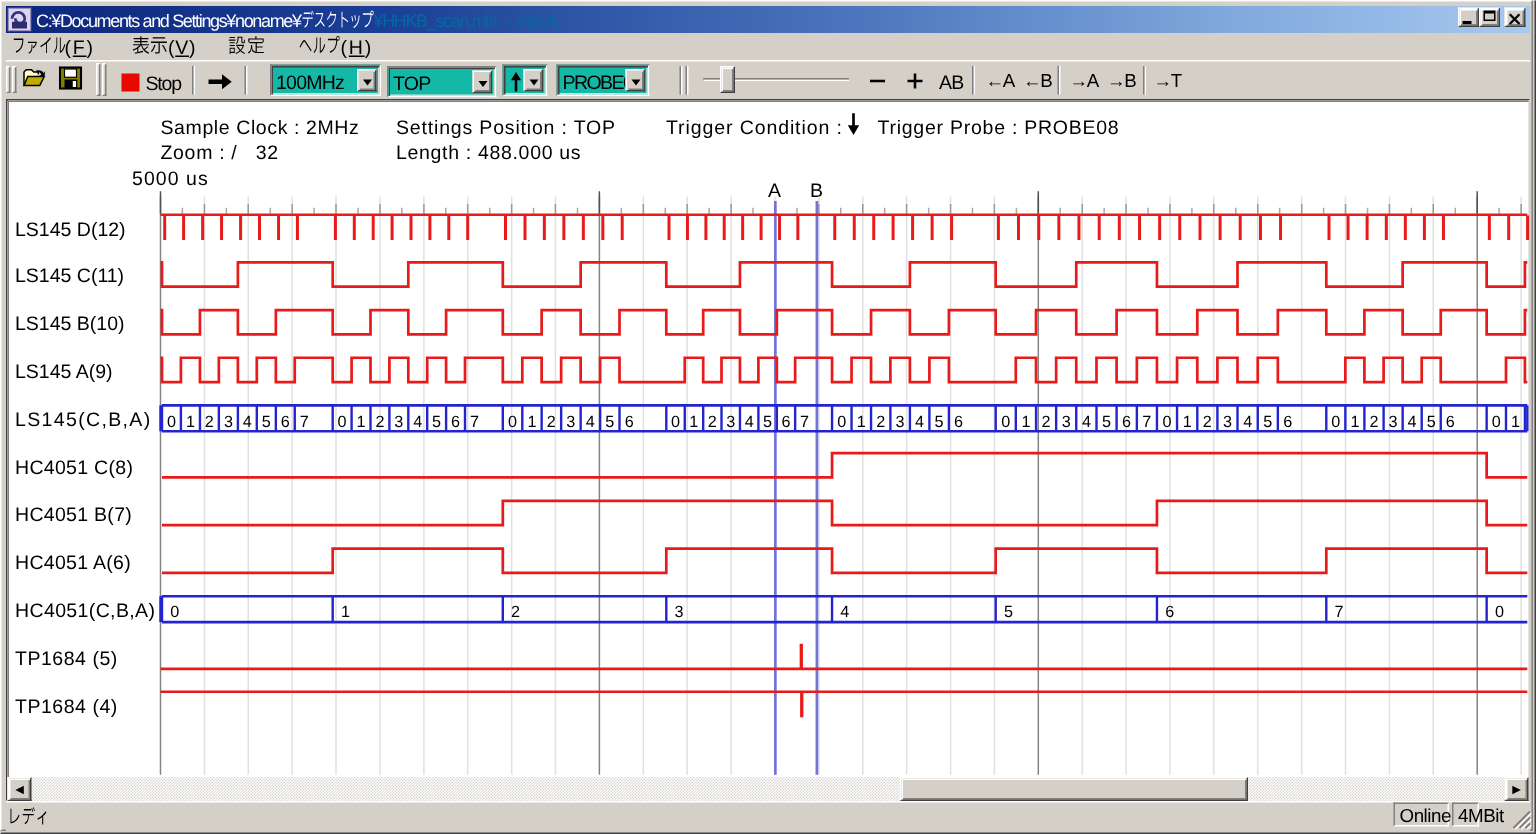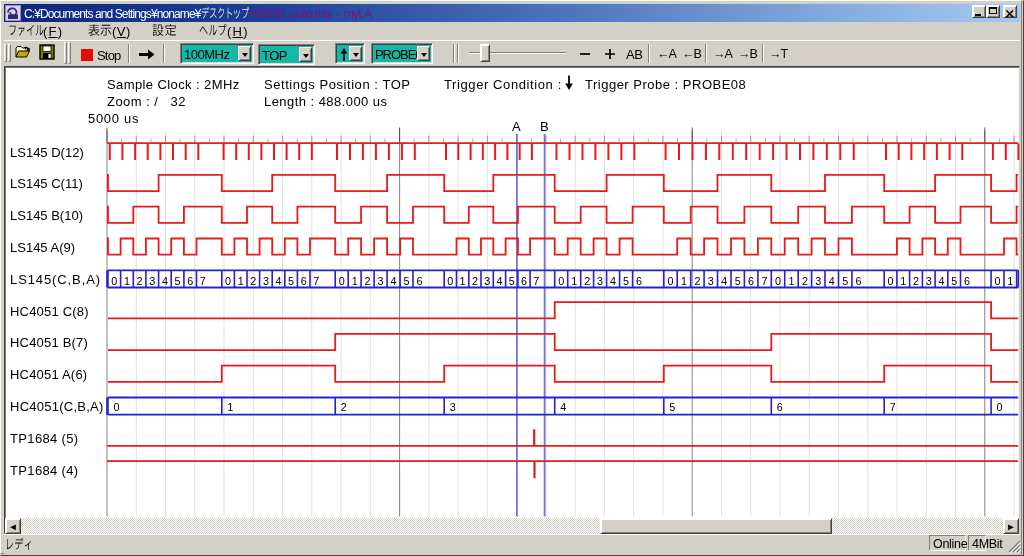--- a/index.html
+++ b/index.html
@@ -17,21 +17,21 @@
 <div class="abs" style="left:4px;top:4px;width:1016px;height:18px;background:linear-gradient(90deg,#0c267c 0%,#1b3f96 25%,#4a74bc 55%,#7fa8dc 80%,#a8c9f0 100%)"></div>
 <svg class="abs" style="left:5px;top:5px" width="16" height="16">
     <rect x="0.5" y="0.5" width="15" height="15" fill="#dcd4f0" stroke="#9890b8"></rect>
     <path d="M3 7.5 A4.2 4.2 0 1 1 11.5 7.5 A3 3 0 1 1 5.2 7.2" fill="none" stroke="#383080" stroke-width="1.8"></path>
     <rect x="3" y="9.5" width="10" height="4.5" fill="#2c2c6e"></rect>
   </svg>
 <div class="abs t13" style="left:24px;top:7px;color:#fff;font-size:12px;letter-spacing:-0.9px">C:¥Documents and Settings¥noname¥</div>
 <div class="abs" style="left:201px;top:7px"><svg width="48" height="14" viewBox="0 0 48 14" style="overflow:visible">
       <path fill="#fff" d="M7.4 0.1Q7.9 1.2 8.2 2.4L7.7 2.7Q7.4 1.3 7 0.4ZM6.8 3.3Q6.5 2.1 6 0.9L6.5 0.6Q7 1.9 7.2 3ZM1.5 1.4H5.9V2.3H1.5ZM0.7 5.5V4.6H7.5V5.5H4.5V6.3Q4.5 8.2 4 9.5Q3.4 10.7 2.2 11.5L1.9 10.6Q3 9.9 3.4 8.9Q3.9 7.9 3.9 6.3V5.5Z M15.1 10.9Q13.9 9 12.6 7.6Q12 8.6 11.1 9.5Q10.2 10.4 9.2 11L8.9 10.1Q10.9 9 12.1 7Q13.4 5 13.7 2.5H9.5V1.6H14.4Q14.4 2.1 14.3 2.9Q14 5 13 6.9Q14.3 8.4 15.5 10.2Z M23.1 2.4Q23 5.7 21.7 8Q20.4 10.3 18.3 11.3L18 10.5Q19.9 9.6 21.1 7.8Q22.2 6 22.5 3.3H19.3Q18.9 4.1 18.4 4.9Q18 5.6 17.4 6.3L17 5.6Q17.9 4.6 18.5 3.3Q19.1 2.1 19.5 0.6L20.1 0.8Q19.9 1.7 19.6 2.4Z M30.9 7.9Q29 6.3 27.3 5.4V11.4H26.7V0.8H27.3V4.4Q29.3 5.5 31.2 7.1Z M35.8 6.7Q35.6 5.2 35.2 3.3L35.8 3Q36.2 5.2 36.3 6.5ZM34.6 10.9Q35.8 10.1 36.5 9.1Q37.2 8.1 37.6 6.7Q38 5.3 38.1 3.4L38.7 3.5Q38.6 5.6 38.1 7.1Q37.7 8.6 37 9.8Q36.2 10.9 34.9 11.8ZM33.9 7.3Q33.6 5.5 33.2 3.9L33.8 3.6Q34.2 5.4 34.5 7.1Z M48.1 1.5Q48.1 2.2 47.8 2.7Q47.5 3.1 47 3.1Q46.8 3.1 46.7 3Q46.5 6.3 45.5 8.3Q44.4 10.3 42.4 11.3L42.1 10.4Q43.4 9.8 44.3 8.8Q45.1 7.8 45.5 6.3Q46 4.9 46.1 2.8H40.9V1.9H46Q46 1.7 46 1.5Q46 0.8 46.3 0.4Q46.6 -0 47 -0Q47.5 -0 47.8 0.4Q48.1 0.8 48.1 1.5ZM47.6 1.4Q47.6 1.1 47.5 0.8Q47.3 0.6 47 0.6Q46.8 0.6 46.6 0.8Q46.5 1.1 46.5 1.4V1.6Q46.5 2 46.6 2.2Q46.8 2.5 47 2.5Q47.3 2.5 47.5 2.2Q47.6 2 47.6 1.6Z"></path>
     </svg></div>
-<div class="abs t13" style="left:249px;top:7px;color:#701a75;font-size:12px;letter-spacing:-0.9px">¥HHKB_scan.mla &nbsp;- &nbsp;myLA</div>
+<div class="abs t13" style="left:249px;top:7px;color:#0369a1;font-size:12px;letter-spacing:-0.9px">¥HHKB_scan.mla &nbsp;- &nbsp;myLA</div>
 <div class="abs ras ras2" style="left:972px;top:5px;width:14px;height:13px">
     <div class="abs" style="left:2px;top:8px;width:6px;height:2px;background:#000"></div>
   </div>
 <div class="abs ras ras2" style="left:986px;top:5px;width:14px;height:13px">
     <div class="abs" style="left:2px;top:1px;width:8px;height:7px;border:1px solid #000;border-top:2px solid #000"></div>
   </div>
 <div class="abs ras ras2" style="left:1003px;top:5px;width:14px;height:13px"><svg width="12" height="11">
       <path d="M2.5 1.5 L9 8 M9 1.5 L2.5 8" stroke="#000" stroke-width="1.5"></path>
     </svg></div>
 <div class="abs" style="left:4px;top:22px;width:1016px;height:18px;background:#d4d0c8"></div>
@@ -71,21 +71,21 @@
 <div class="abs sep" style="left:128px;top:44px;height:19px"></div>
 <svg class="abs" style="left:138px;top:48px" width="20" height="13">
     <path d="M1 6.5 L11 6.5" stroke="#000" stroke-width="3"></path>
     <path d="M10 1.5 L16.5 6.5 L10 11.5 Z" fill="#000"></path>
   </svg>
 <div class="abs sep" style="left:163px;top:44px;height:19px"></div>
 <div class="abs combo" style="left:180px;top:43px;width:74px;height:21px">
     <div class="abs t13" style="left:3px;top:3px;letter-spacing:-0.5px">100MHz</div>
     <div class="cbtn"></div>
   </div>
-<div class="abs combo" style="left:258px;top:44px;width:57px;height:21px">
+<div class="abs combo" style="left:258px;top:44px;width:73px;height:21px">
     <div class="abs t13" style="left:3px;top:3px;letter-spacing:-0.5px">TOP</div>
     <div class="cbtn"></div>
   </div>
 <div class="abs combo" style="left:335px;top:43px;width:30px;height:21px">
     <div class="abs t13" style="left:3px;top:3px;letter-spacing:0px"><svg width="10" height="14" style="margin-top:1px">
         <path d="M5 13 L5 3" stroke="#000" stroke-width="1.7"></path>
         <path d="M1.6 5.5 L8.4 5.5 L5 0 Z" fill="#000"></path>
       </svg></div>
     <div class="cbtn"></div>
   </div>

